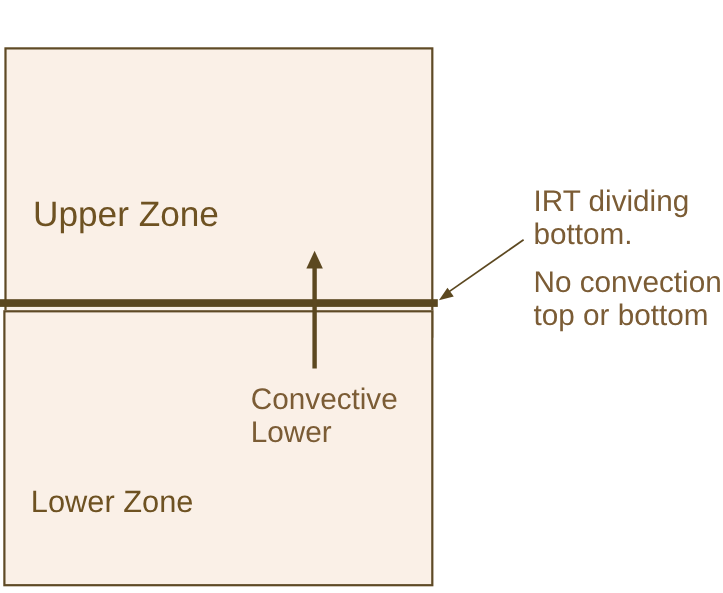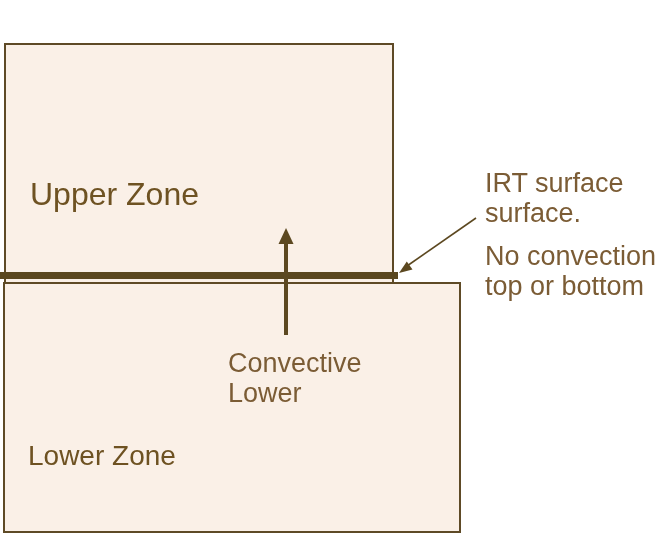--- a/index.html
+++ b/index.html
@@ -11,21 +11,21 @@
     background: var(--page-bg, #ffffff);
     font-family: "Liberation Sans", sans-serif;
   }
   .zone {
     position: absolute;
     box-sizing: border-box;
     border: 2px solid var(--zone-border, #5E4A26);
     background: var(--zone-fill, #FAF0E7);
   }
   .zone.upper { left: 4px; top: 5px;   width: 390px; height: 264px; margin-top: 38px; }
-  .zone.lower { left: 3px; top: 282px; width: 458px; height: 251px; }
+  .zone.lower { left: 3px; top: 282px; width: 391px; height: 251px; }
 
   .divider {
     position: absolute;
     left: 0; top: 272px;
     width: 398px; height: 7px;
     background: var(--divider, #5A471F);
   }
 
   .zone-label {
     position: absolute;
@@ -78,17 +78,17 @@
     </g>
 
     <g>
       <line class="thin-arrow-shaft" x1="476" y1="218" x2="407" y2="266"></line>
       <polygon class="arrow-head" points="399,273 406.8,261.5 412.5,269.6"></polygon>
     </g>
   </svg>
 
   <div class="annotation convective">Convective Lower</div>
 
-  <div class="annotation irt">IRT surface surface.</div>
+  <div class="annotation irt">IRT dividing bottom.</div>
 
   <div class="annotation noconv">No convection top or bottom</div>
 
 </div>
 
 </body></html>

